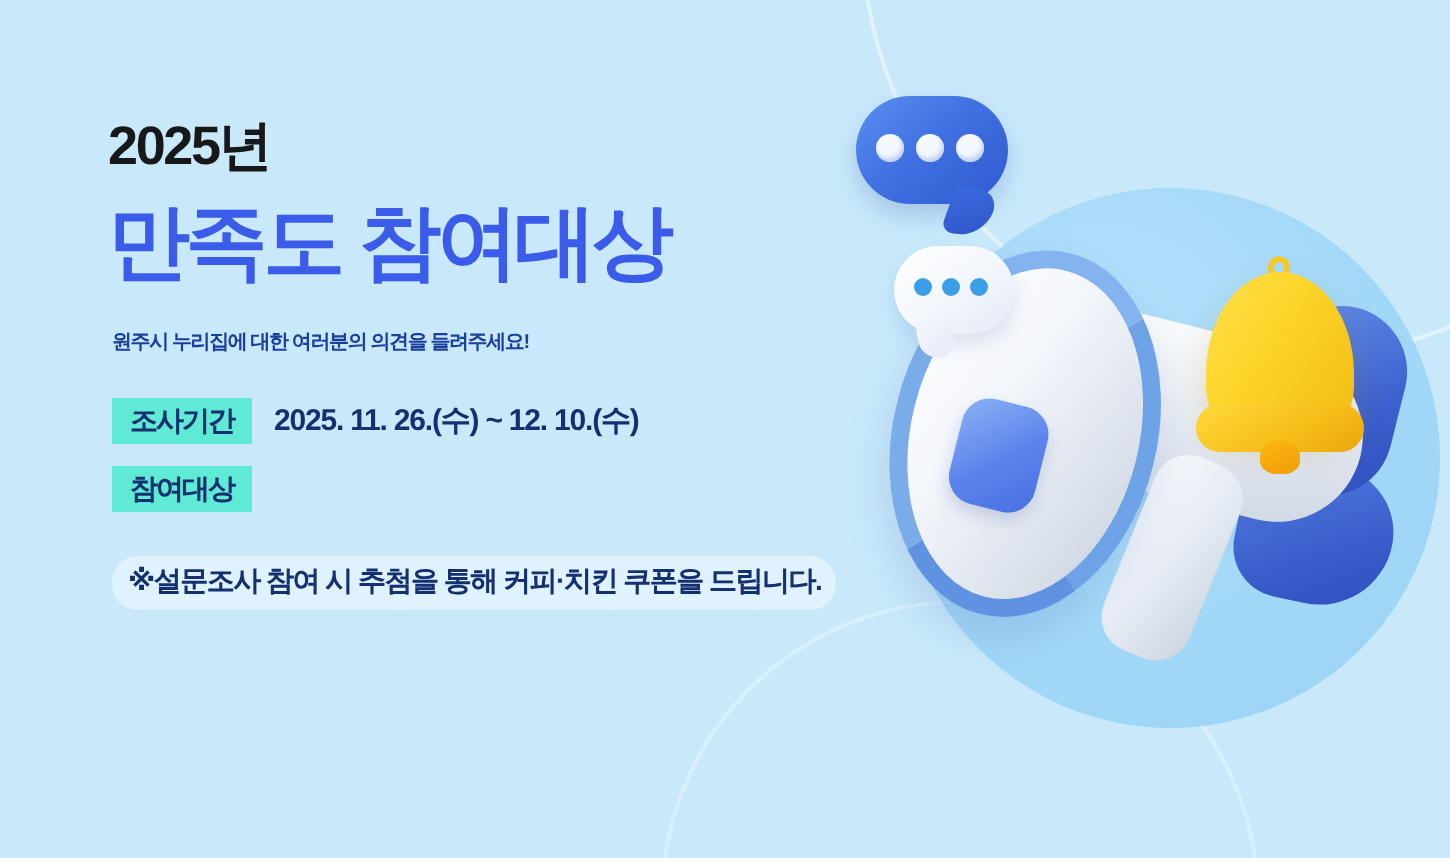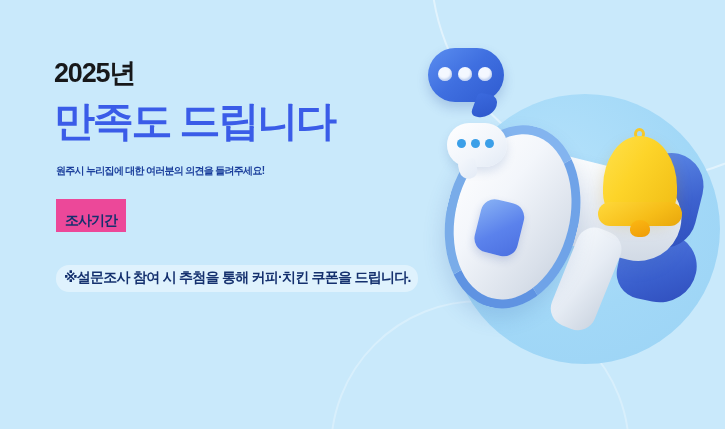--- a/index.html
+++ b/index.html
@@ -301,26 +301,26 @@
     flex-direction: column;
     gap: 11px;
   }
   .info-row {
     display: flex;
     align-items: center;
     gap: 11px;
   }
   .badge {
     display: inline-block;
-    background: #ec4899;
+    background: #5eead4;
     color: #14306e;
     font-size: 14px;
     font-weight: 700;
     letter-spacing: -1px;
-    padding: 13px 9px 4px 9px;
+    padding: 3px 9px 4px 9px;
     line-height: 1.15;
   }
   .info-value {
     font-size: 15px;
     font-weight: 700;
     letter-spacing: -0.6px;
     color: #14306e;
     white-space: nowrap;
   }
 
@@ -378,31 +378,33 @@
       <i></i>
         <i></i>
         <i></i>
     </span>
   </div>
 
   <div class="content">
 
     <p class="year">2025년</p>
 
-    <h1 class="title-2">만족도 드립니다</h1>
+    <h1 class="title-2">만족도 참여대상</h1>
 
     <p class="subtitle">원주시 누리집에 대한 여러분의 의견을 들려주세요!</p>
 
     <div class="info-list">
 
       <div class="info-row">
         <span class="badge">조사기간</span>
+        <span class="info-value">2025. 11. 26.(수) ~ 12. 10.(수)</span>
       </div>
 
       <div class="info-row">
+        <span class="badge">참여대상</span>
       </div>
 
     </div>
 
     <p class="note">※설문조사 참여 시 추첨을 통해 커피·치킨 쿠폰을 드립니다.</p>
 
   </div>
 
 </div>
 

